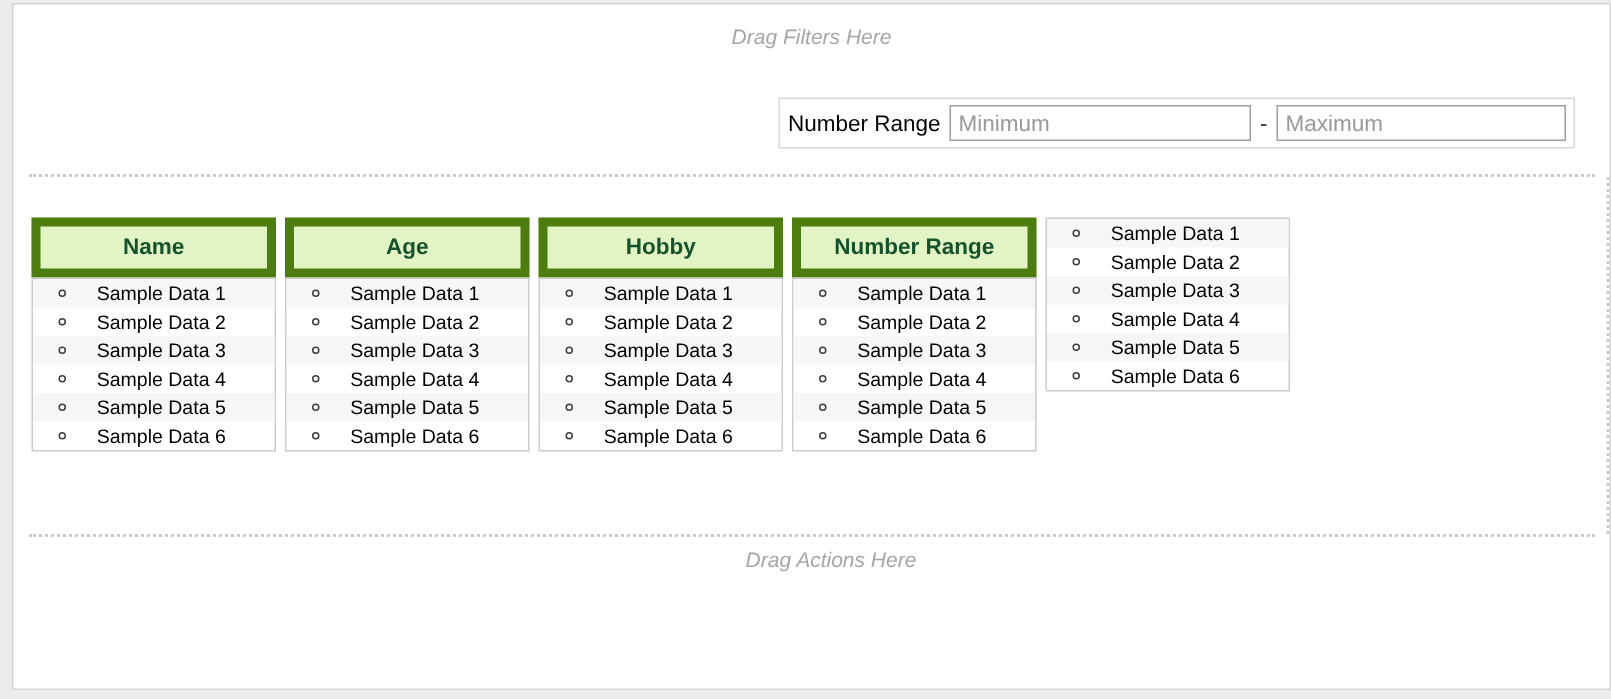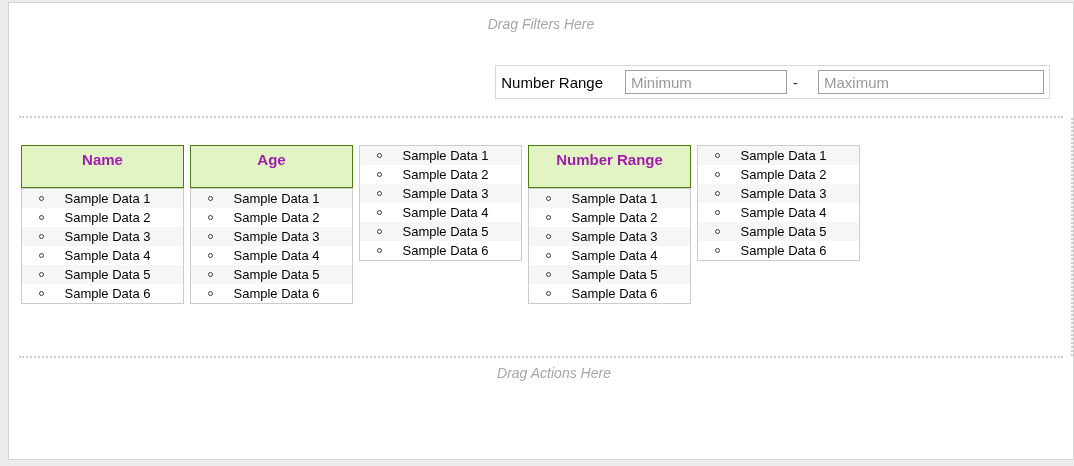--- a/index.html
+++ b/index.html
@@ -40,47 +40,47 @@
   }
   .number-range-filter input {
     height: 24px;
     border: 1px solid #9e9e9e;
     font-family: "Liberation Sans", sans-serif;
     font-size: 15px;
     padding: 0 5px;
     color: #333;
   }
   .number-range-filter input::placeholder { color: #999; opacity: 1; }
-  .input-min { width: 162px; margin-left: 16px; }
-  .input-max { width: 226px; margin-left: 14px; }
+  .input-min { width: 201px; }
+  .input-max { width: 193px; }
   .range-separator { font-size: 15px; color: #333; padding: 0 6px; }
   
   .hr-dotted { height: 0; border-top: 2px dotted #cccccc; margin: 0 10px; }
   
   .main-zone { display: flex; height: 238px; }
   .columns-zone {
     flex: 1;
     border-right: 2px dotted #cccccc;
     overflow: hidden;
   }
   .row-actions-zone { width: 188px; }
   .columns-row {
     display: flex;
     gap: 6px;
     margin: 27px 0 0 12px;
   }
   .column { width: 163px; }
   .col-header {
     background: #e2f3c4;
-    border: 1px solid #4d7c0f;
+    border: 6px solid #4d7c0f;
     text-align: center;
     font-weight: bold;
     font-size: 15px;
-    color: #a21caf;
-    padding: 5px 0 19px 0;
+    color: #14532d;
+    padding: 5px 0 6px 0;
   }
   .col-body {
     border: 1px solid #cccccc;
     list-style: none;
   }
   .col-body li {
     display: flex;
     align-items: center;
     height: 19px;
     font-size: 13px;
@@ -176,20 +176,21 @@
                 <span class="item-label">Sample Data 5</span>
               </li>
             <li>
                 <span class="bullet"></span>
                 <span class="item-label">Sample Data 6</span>
               </li>
           </ul>
         </div>
 
         <div class="column">
+          <div class="col-header">Hobby</div>
           <ul class="col-body">
             <li>
                 <span class="bullet"></span>
                 <span class="item-label">Sample Data 1</span>
               </li>
             <li>
                 <span class="bullet"></span>
                 <span class="item-label">Sample Data 2</span>
               </li>
             <li>

